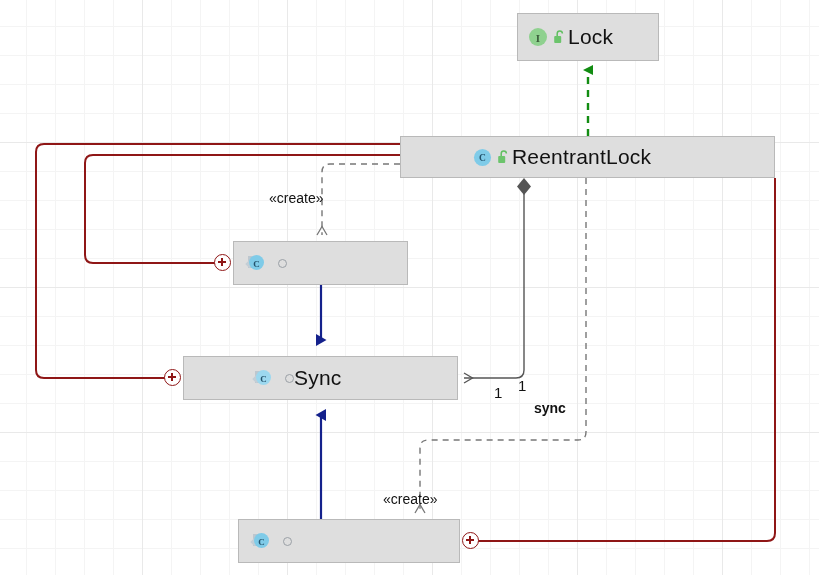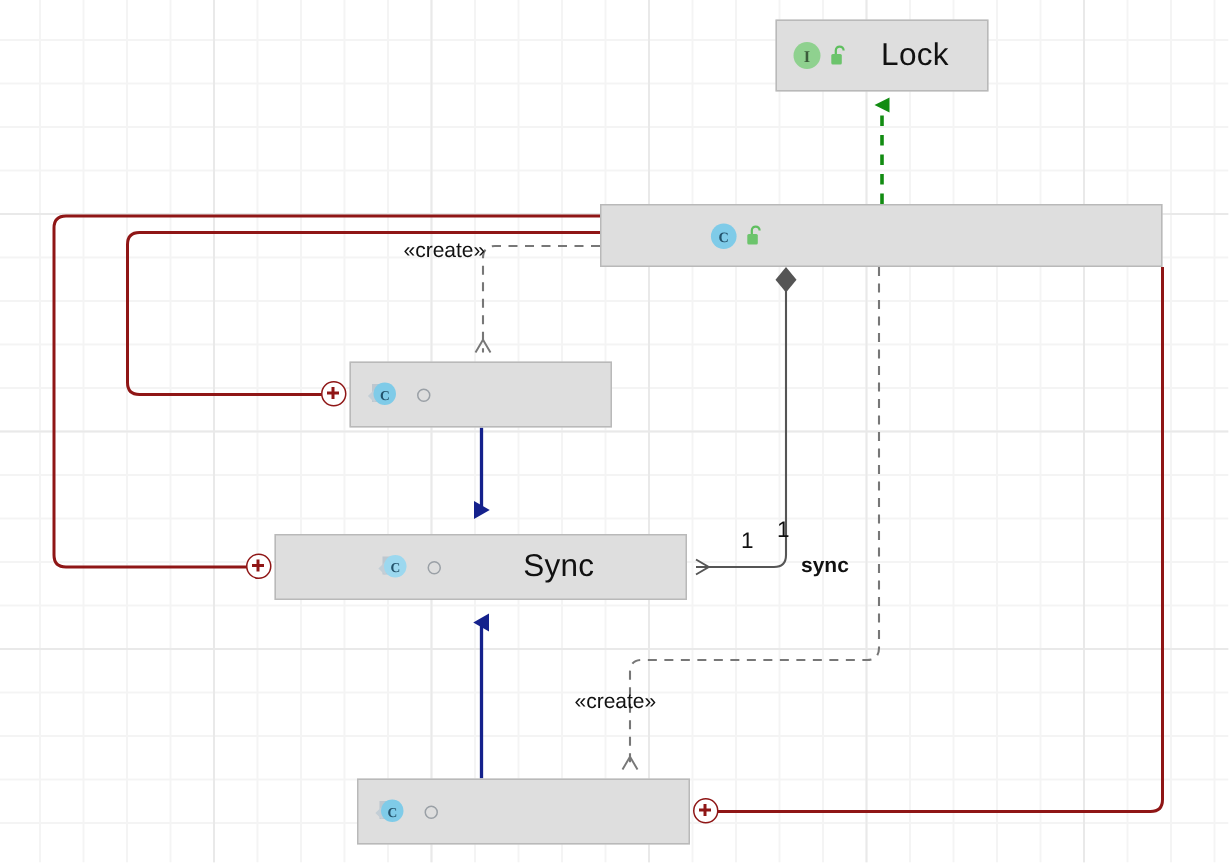--- a/index.html
+++ b/index.html
@@ -22,21 +22,21 @@
   #edges{position:absolute;left:0;top:0;width:819px;height:575px;}
 
   .node{
     position:absolute;
     background:#dedede;
     border:1px solid #b9b9b9;
     display:flex;align-items:center;
     box-sizing:border-box;
   }
   .node .nm{
-    flex:1;text-align:center;
+    flex:1;
     font-size:21px;color:#111;
     letter-spacing:.2px;
     padding-right:6px;
   }
   .ic{display:flex;align-items:center;gap:4px;padding-left:10px;}
   .vis-dot{
     width:7px;height:7px;border-radius:50%;
     border:1.6px solid #9aa0a6;background:transparent;
     margin-left:6px;
   }
@@ -46,21 +46,21 @@
     box-sizing:border-box;
   }
   .plus::before,.plus::after{
     content:"";position:absolute;background:#8f1616;
   }
   .plus::before{left:3px;top:6.2px;width:8px;height:1.7px;}
   .plus::after{top:3px;left:6.2px;height:8px;width:1.7px;}
 
   .lbl{
     position:absolute;font-size:14px;color:#111;
-    white-space:nowrap;background:transparent;
+    white-space:nowrap;background:transparent;margin-top:32px;
   }
   .lbl.small{font-size:15px;}
 </style>
 </head>
 <body>
 
 <div id="canvas">
 
   <svg id="edges" viewBox="0 0 819 575" xmlns="http://www.w3.org/2000/svg">
     <defs>
@@ -134,20 +134,21 @@
     <span class="ic" style="padding-left:72px;">
       <svg width="19" height="19" viewBox="0 0 20 20">
         <circle cx="10" cy="10" r="9" fill="#7fcbe8"></circle>
         <text x="10" y="14" font-family="'Liberation Serif',serif" font-size="10" font-weight="bold" text-anchor="middle" fill="#23526b">C</text>
       </svg>
       <svg width="16" height="16" viewBox="0 0 16 16">
         <path d="M5.2,7 L5.2,4.6 A2.6,2.6 0 0 1 10.4,4.6" fill="none" stroke="#5fbf5f" stroke-width="1.5"></path>
         <rect x="2.2" y="7" width="7" height="7" rx="1" fill="#6cc46c"></rect>
       </svg>
     </span>
+    <span class="nm">ReentrantLock</span>
   </div>
 
   <div class="node" style="left:233px;top:241px;width:175px;height:44px;">
     <span class="ic">
       <svg width="24" height="22" viewBox="0 0 24 22">
         <path d="M4,4 L10,4 L10,16 L4,16 Z" fill="#b7c3cc" opacity="0.85"></path>
         <rect x="2.5" y="9" width="6" height="6" transform="rotate(45 5.5 12)" fill="#c3ced6"></rect>
         <circle cx="12.5" cy="10.5" r="7.5" fill="#7fcbe8"></circle>
         <text x="12.5" y="14.5" font-family="'Liberation Serif',serif" font-size="9" font-weight="bold" text-anchor="middle" fill="#23526b">C</text>
       </svg>

